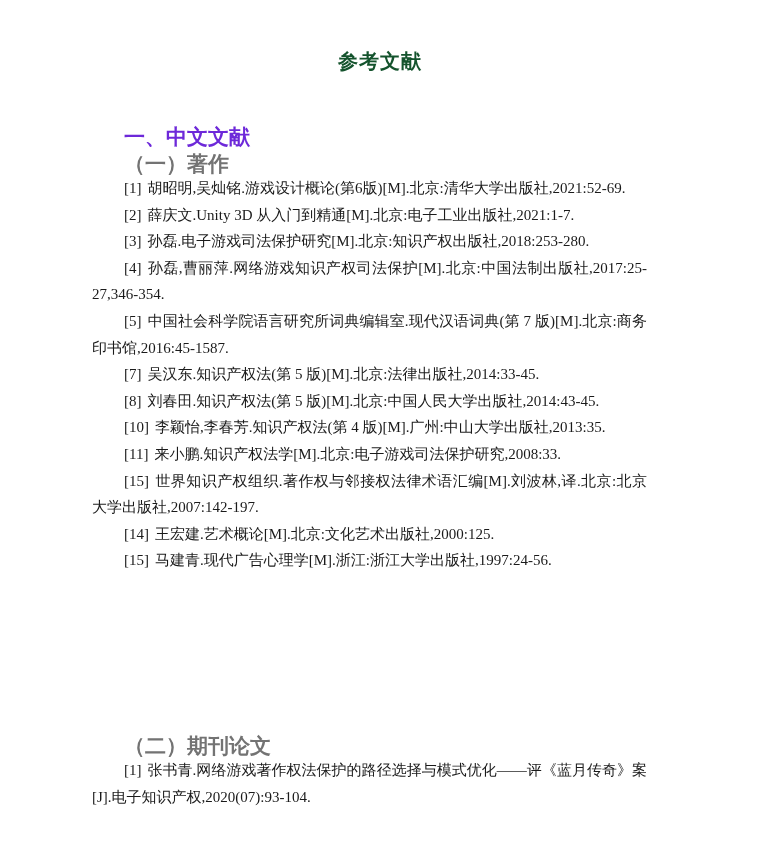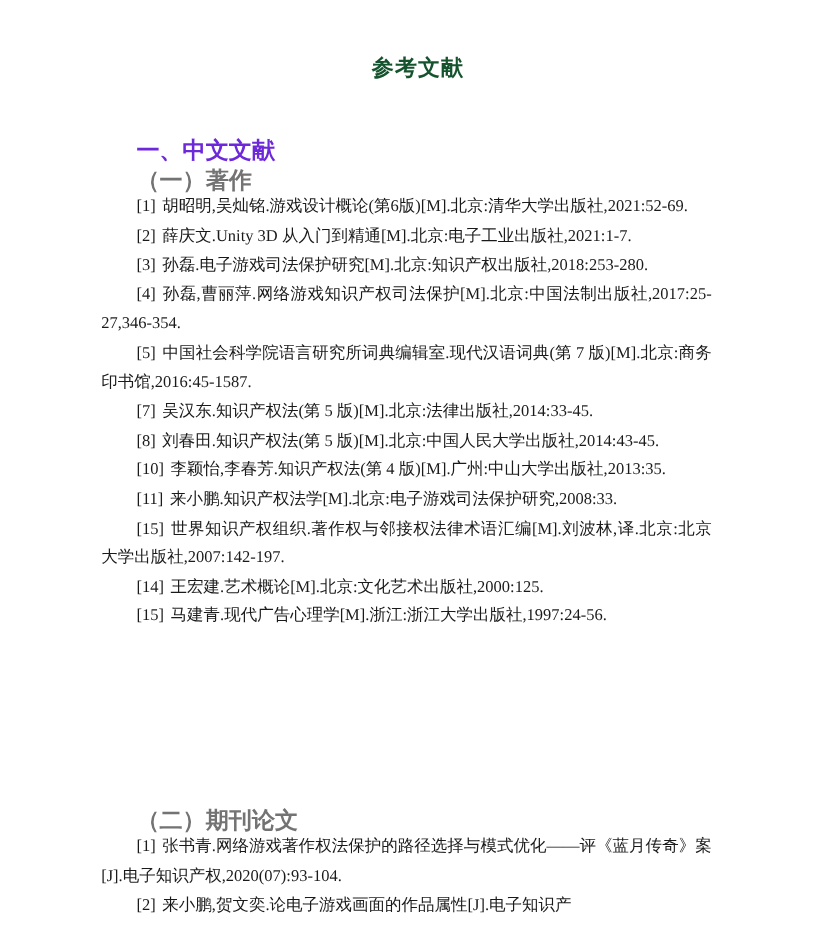--- a/index.html
+++ b/index.html
@@ -85,14 +85,13 @@
   <li class="ref"><span class="num">[11]</span><span>来小鹏.知识产权法学[M].北京:电子游戏司法保护研究,2008:33.</span></li>
   <li class="ref"><span class="num">[15]</span><span>世界知识产权组织.著作权与邻接权法律术语汇编[M].刘波林,译.北京:北京大学出版社,2007:142-197.</span></li>
   <li class="ref"><span class="num">[14]</span><span>王宏建.艺术概论[M].北京:文化艺术出版社,2000:125.</span></li>
   <li class="ref"><span class="num">[15]</span><span>马建青.现代广告心理学[M].浙江:浙江大学出版社,1997:24-56.</span></li>
 </ol>
 
 <div class="h2" style="left:124px; top:732px;">（二）期刊论文</div>
 
 <ol class="refs" style="top:757px;">
   <li class="ref"><span class="num">[1]</span><span>张书青.网络游戏著作权法保护的路径选择与模式优化——评《蓝月传奇》案[J].电子知识产权,2020(07):93-104.</span></li>
-  <li class="ref"><span class="num">[2]</span><span>来小鹏,贺文奕.论电子游戏画面的作品属性[J].电子知识产</span></li>
 </ol>
 
 </body></html>

